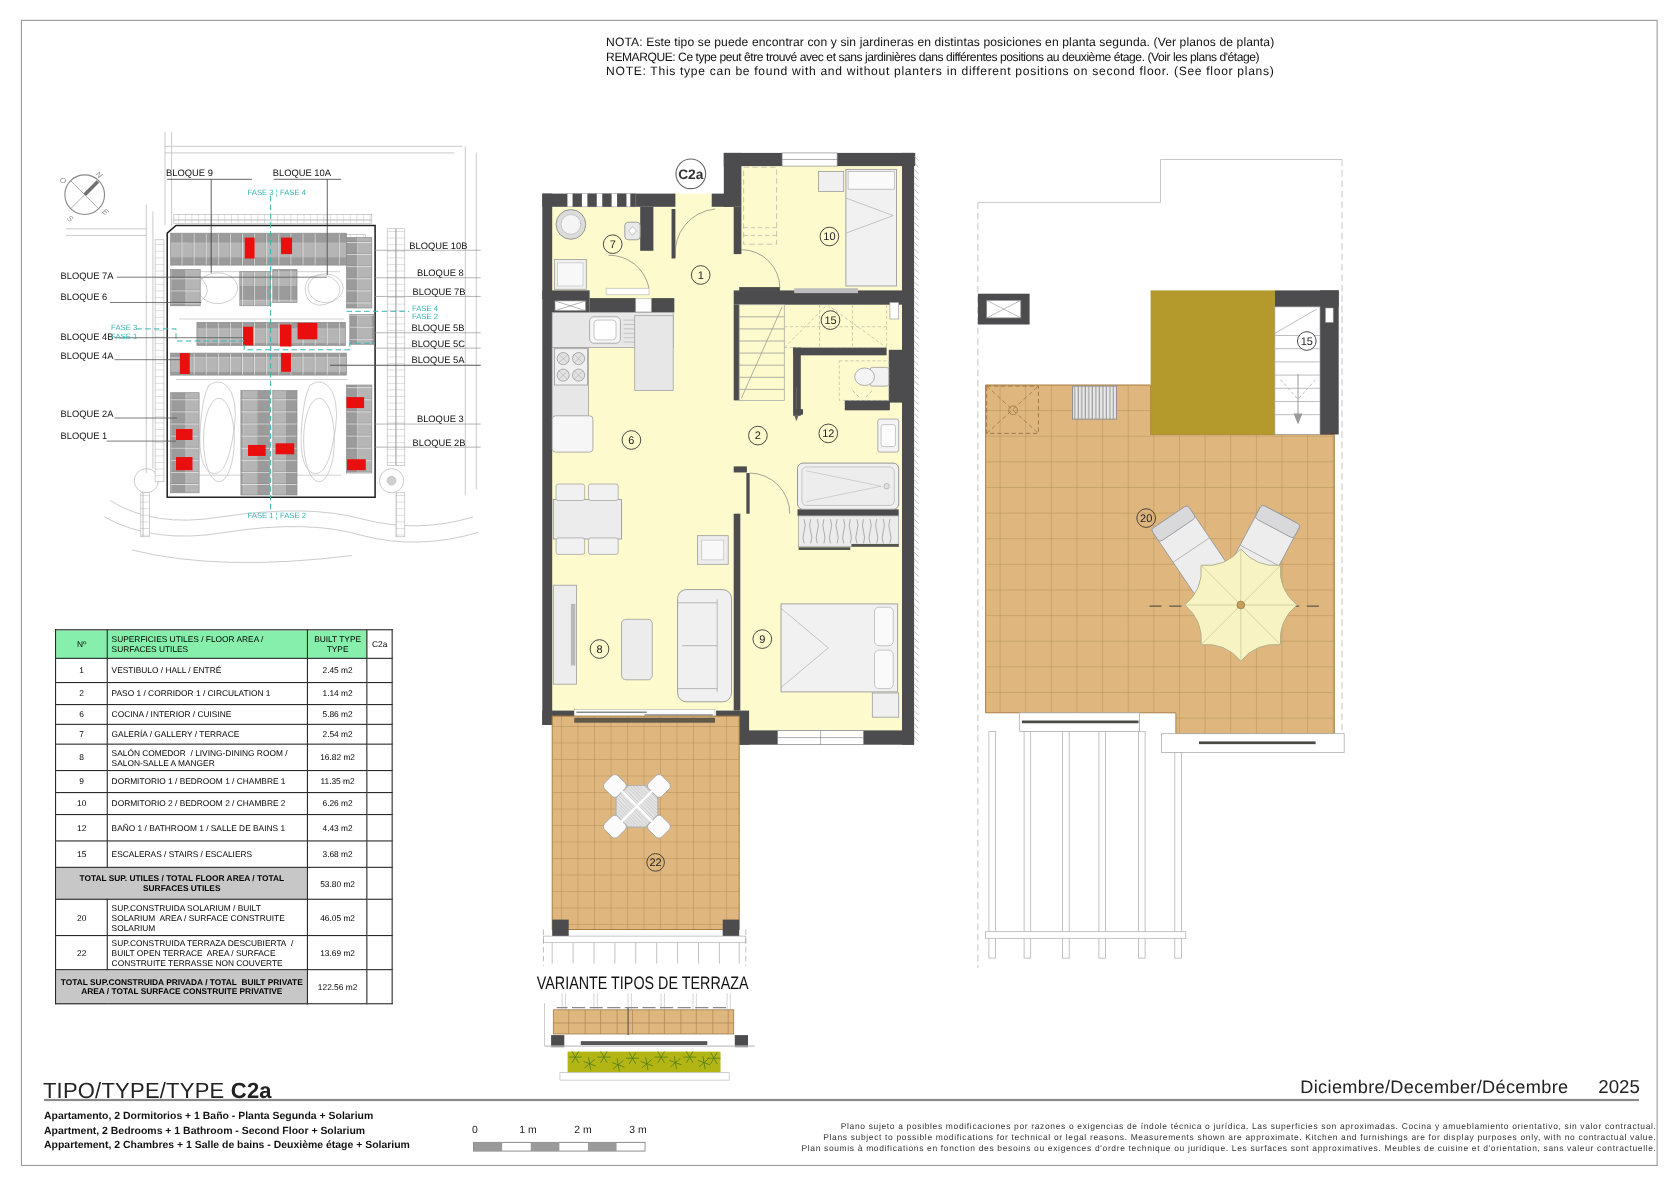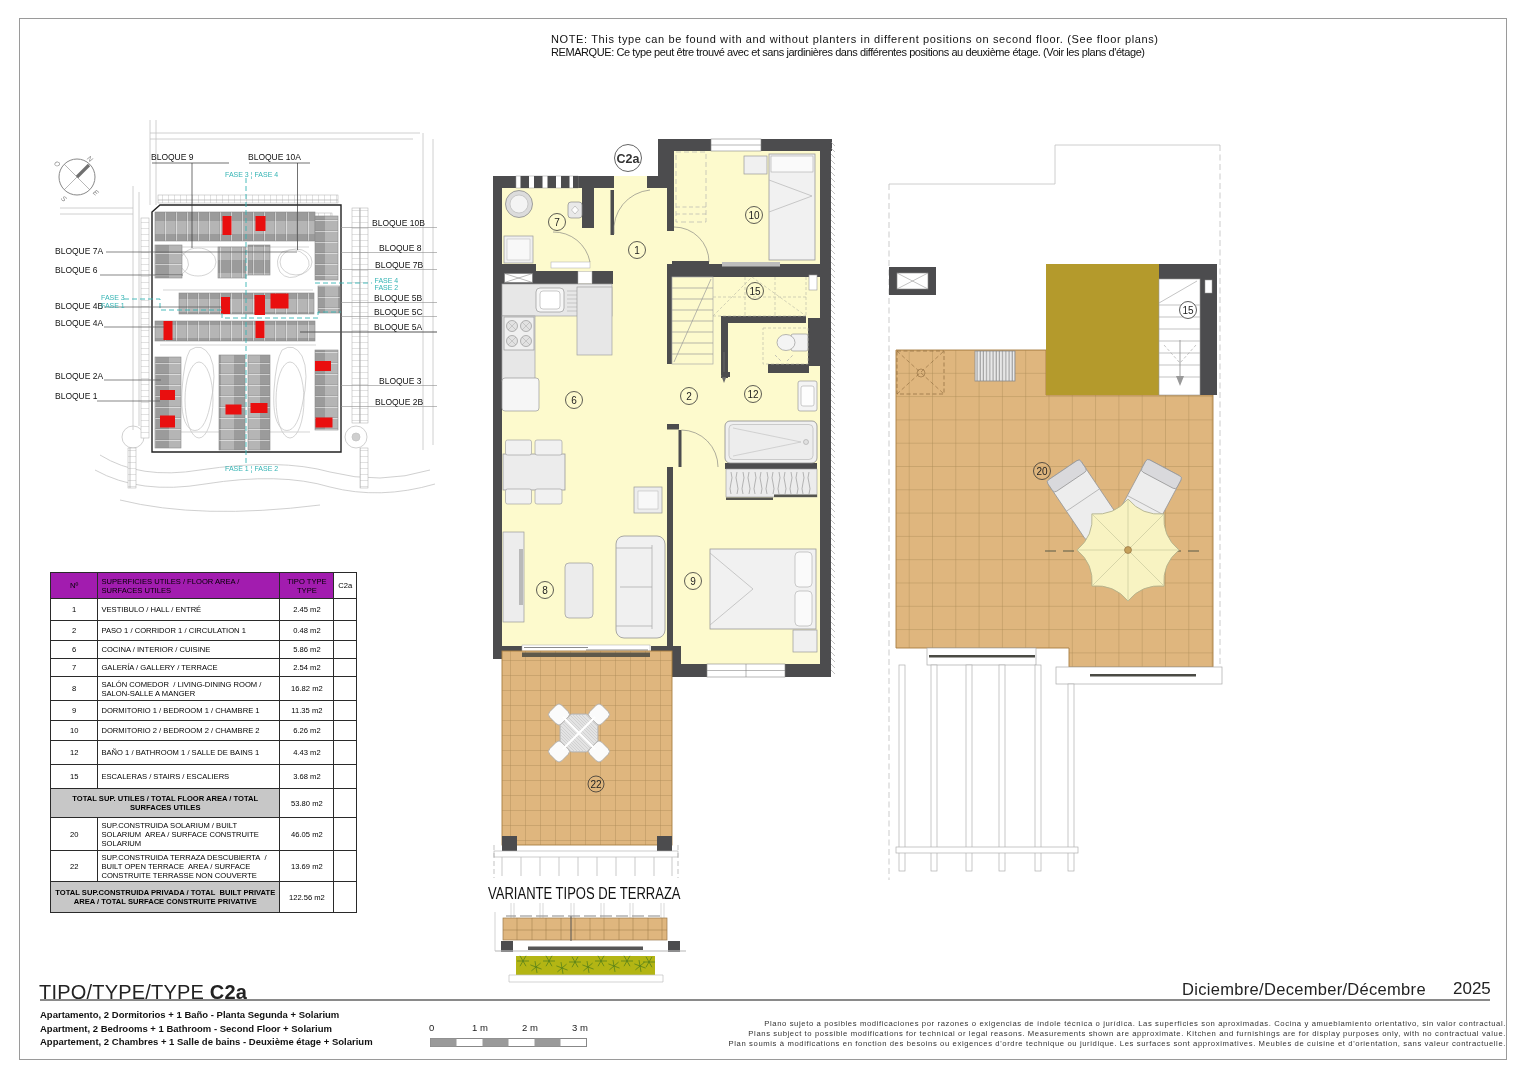--- a/index.html
+++ b/index.html
@@ -9,22 +9,23 @@
   #notes{left:551px;top:33px;font-size:11px;color:#111;line-height:13.2px;white-space:nowrap;}
   svg text{font-family:"Liberation Sans",sans-serif;}
   table{border-collapse:collapse;}
 </style>
 </head>
 <body>
 
 <div class="abs" id="border"></div>
 
 <div class="abs" id="notes">
+<div style="letter-spacing:0.1px">NOTA: Este tipo se puede encontrar con y sin jardineras en distintas posiciones en planta segunda. (Ver planos de planta)</div>
+<div style="letter-spacing:-0.42px">REMARQUE: Ce type peut être trouvé avec et sans jardinières dans différentes positions au deuxième étage. (Voir les plans d'étage)</div>
 <div style="letter-spacing:0.63px">NOTE: This type can be found with and without planters in different positions on second floor. (See floor plans)</div>
-<div style="letter-spacing:-0.42px">REMARQUE: Ce type peut être trouvé avec et sans jardinières dans différentes positions au deuxième étage. (Voir les plans d'étage)</div>
 </div>
 
 <svg class="abs" style="left:0;top:0" width="1526" height="1080" viewBox="0 0 1526 1080">
 <defs>
 <pattern id="tile23" width="23.3" height="23.3" patternUnits="userSpaceOnUse">
   <rect width="23.3" height="23.3" fill="#dfb67e"></rect>
   <path d="M0,0H23.3M0,0V23.3" stroke="#ab8a55" stroke-width="0.8" fill="none"></path>
 </pattern>
 <pattern id="tile15" width="15" height="15" patternUnits="userSpaceOnUse">
   <rect width="15" height="15" fill="#dfb67e"></rect>
@@ -557,42 +558,42 @@
 </g>
 </svg>
 
 <style>
 #t1{position:absolute;left:50px;top:572px;width:307px;border-collapse:collapse;font-size:7.6px;color:#000;line-height:9px;}
 #t1 td{border:1px solid #2a2a2a;padding:0 2px;vertical-align:middle;}
 #t1 .n{text-align:center;width:44px;}
 #t1 .d{width:181px;padding-left:3px;margin-top:10px;}
 #t1 .v{text-align:center;width:50px;}
 #t1 .c{text-align:center;width:22px;padding:0;}
-#t1 .hd{background:#a21caf;}
+#t1 .hd{background:#86efac;}
 #t1 .tot{background:#c7c7c7;font-weight:bold;text-align:center;}
 #t1 .sb{font-weight:bold;text-align:center;}
 </style>
 <table id="t1">
 <tbody>
       <tr style="height:26px">
         <td class="n hd">Nº</td>
         <td class="d hd">SUPERFICIES UTILES / FLOOR AREA / SURFACES UTILES</td>
-        <td class="v hd">TIPO TYPE TYPE</td>
+        <td class="v hd">BUILT TYPE TYPE</td>
         <td class="c">C2a</td>
       </tr>
 <tr style="height:22px">
         <td class="n">1</td>
         <td class="d">VESTIBULO / HALL / ENTRÉ</td>
         <td class="v">2.45 m2</td>
         <td class="c"></td>
       </tr>
 <tr style="height:20px">
         <td class="n">2</td>
         <td class="d">PASO 1 / CORRIDOR 1 / CIRCULATION 1</td>
-        <td class="v">0.48 m2</td>
+        <td class="v">1.14 m2</td>
         <td class="c"></td>
       </tr>
 <tr style="height:18px">
         <td class="n">6</td>
         <td class="d">COCINA / INTERIOR / CUISINE</td>
         <td class="v">5.86 m2</td>
         <td class="c"></td>
       </tr>
 <tr style="height:18px">
         <td class="n">7</td>

